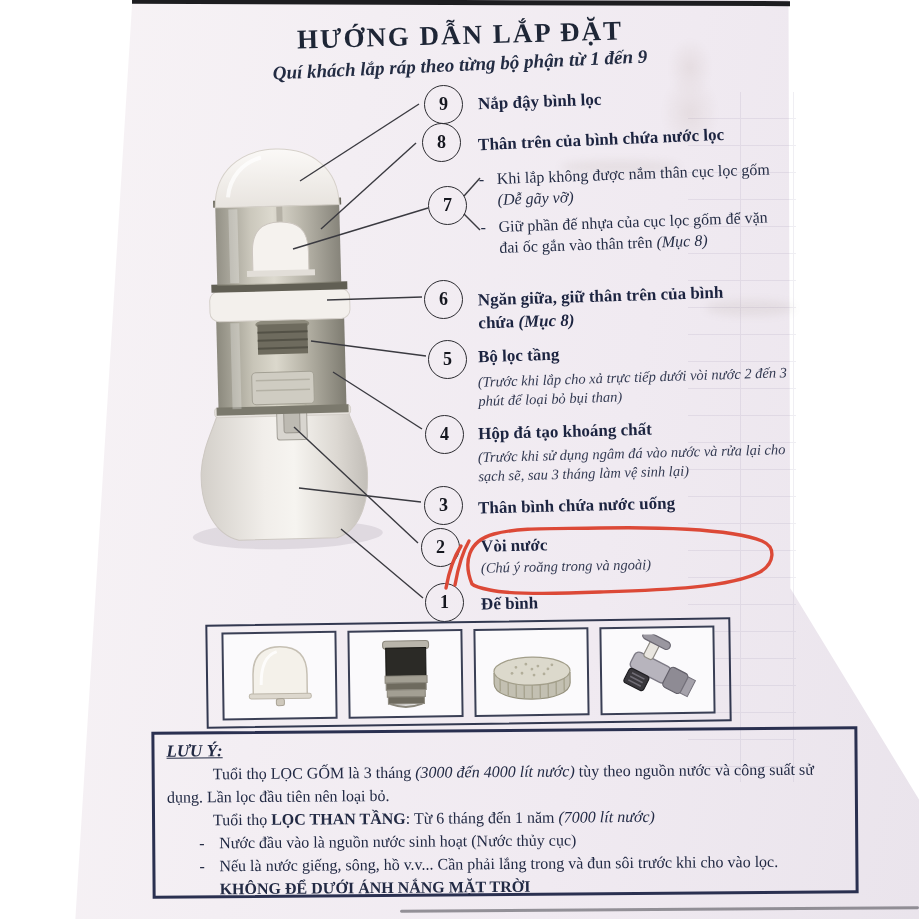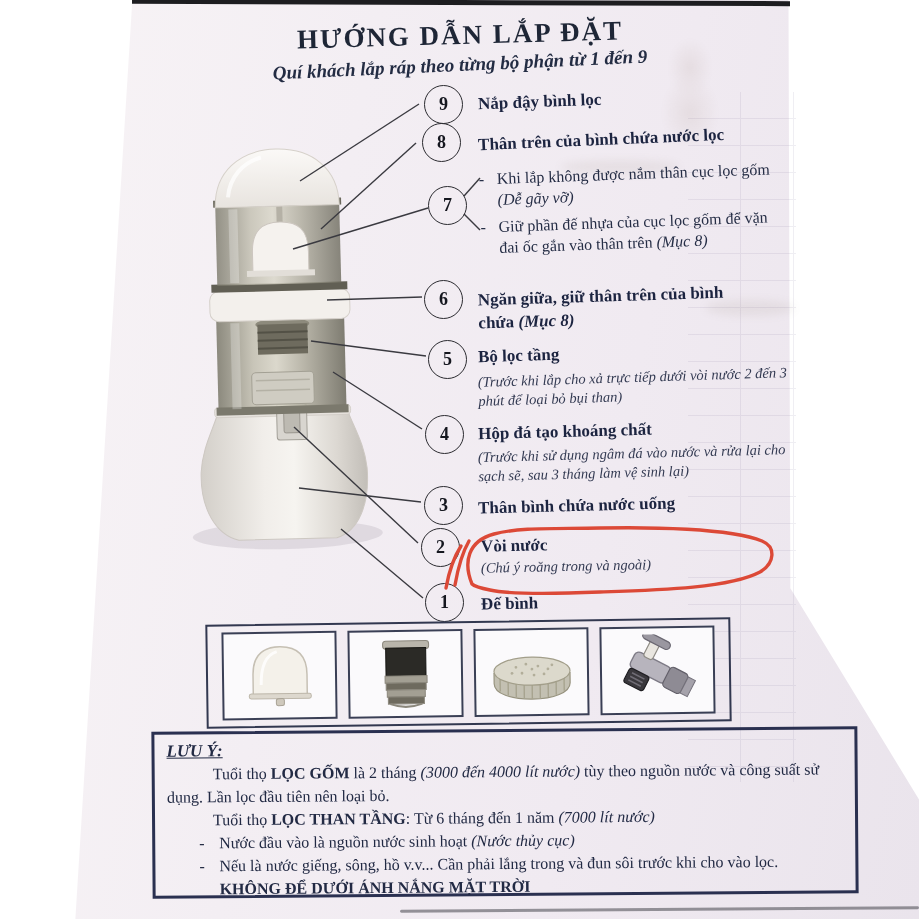--- a/index.html
+++ b/index.html
@@ -283,25 +283,25 @@
           <rect x="12" y="6" width="30" height="8" rx="4" fill="#9a97a0" stroke="#6b6872" stroke-width="1.2"></rect>
           <rect x="16" y="46" width="22" height="16" rx="3" fill="#3a383d" stroke="#1f1e22" stroke-width="1.2"></rect>
           <path d="M20 50 h14 M20 54 h14 M20 58 h14" stroke="#6f6c75" stroke-width="1.6"></path>
         </g>
       </svg>
     </div>
   </div>
 
   <div class="notes-box">
     <div class="notes-heading">LƯU Ý:</div>
-    <p class="np"><span>Tuổi thọ </span><span style="font-weight: bold;">LỌC GỐM</span><span> là 2 tháng </span><span style="font-style: italic;">(3000 đến 4000 lít nước)</span><span> tùy theo nguồn nước  và công suất sử dụng. Lần lọc đầu tiên nên loại bỏ.</span></p>
+    <p class="np"><span>Tuổi thọ </span><span style="font-weight: normal;">LỌC GỐM</span><span> là 3 tháng </span><span style="font-style: italic;">(3000 đến 4000 lít nước)</span><span> tùy theo nguồn nước  và công suất sử dụng. Lần lọc đầu tiên nên loại bỏ.</span></p>
     <p class="np"><span>Tuổi thọ </span><span style="font-weight: bold;">LỌC THAN TẦNG</span><span>: Từ 6 tháng đến 1 năm </span><span style="font-style: italic;">(7000 lít nước)</span></p>
     <div class="nb">
       <span class="pb-dash">-</span>
-      <p><span>Nước đầu vào là nguồn nước sinh hoạt </span><span style="font-style: italic;">(Nước thủy cục)</span></p>
+      <p><span>Nước đầu vào là nguồn nước sinh hoạt </span><span style="">(Nước thủy cục)</span></p>
     </div>
     <div class="nb">
       <span class="pb-dash">-</span>
       <p><span>Nếu là nước giếng, sông, hồ v.v... Cần phải lắng trong và đun sôi trước khi cho vào lọc. </span><span style="font-weight: bold;">KHÔNG ĐỂ DƯỚI ÁNH NẮNG MẶT TRỜI</span></p>
     </div>
   </div>
 
   <div class="paper-bottom-edge"></div>
 </div>
 

